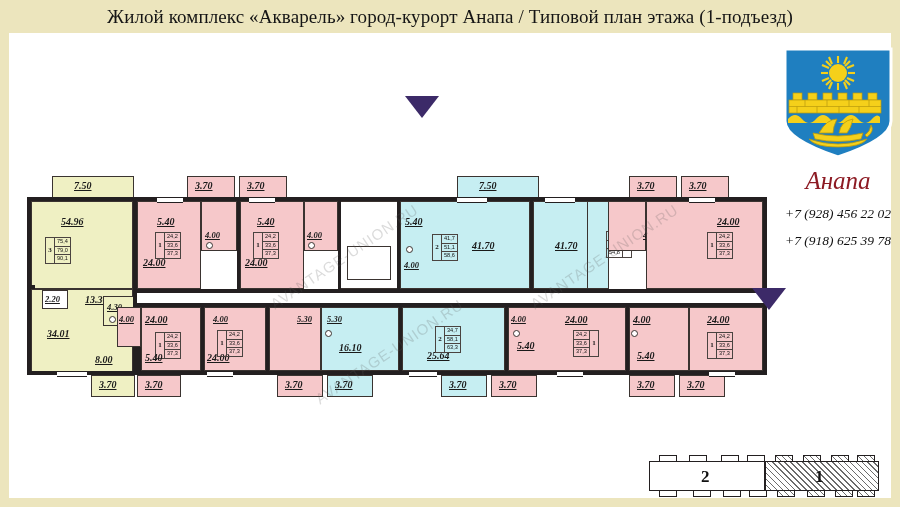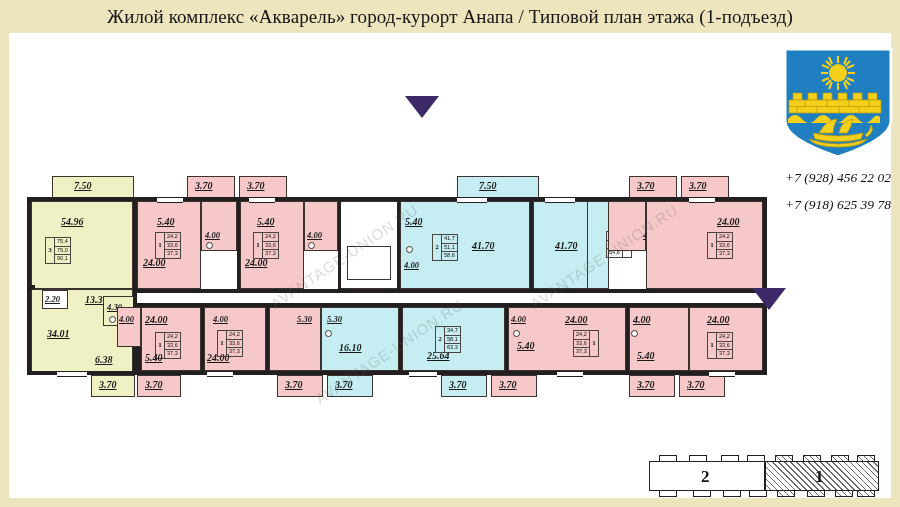--- a/index.html
+++ b/index.html
@@ -171,20 +171,21 @@
 
           <g fill="#f5d01a" stroke="#b89a0e" stroke-width="0.8">
             <path d="M26 92 q29 10 58 0 q-6 8 -29 8 q-23 0 -29 -8 Z"></path>
             <path d="M30 86 q25 6 50 0 l-2 6 q-23 5 -46 0 Z"></path>
             <path d="M36 86 q8 -14 18 -14 q-4 8 -4 14 Z"></path>
             <path d="M56 86 q2 -12 14 -14 q-2 9 -6 14 Z"></path>
             <path d="M84 90 q8 -6 4 -12 q-1 7 -6 10 Z"></path>
           </g>
         </svg>
       </div>
+      <div id="crestname">Анапа</div>
       <div class="phone">+7 (928) 456 22 02</div>
       <div class="phone">+7 (918) 625 39 78</div>
     </div>
 
     <div class="tri" style="left:396px;top:63px;"></div>
 
     <div id="plan">
 
       <div class="balc b-yellow" style="left:35px;top:8px;width:82px;height:22px;"></div>
       <div class="area" style="left:57px;top:12px;">7.50</div>
@@ -215,21 +216,21 @@
           <span>79,0</span>
           <span>90,1</span>
         </div>
       </div>
 
       <div class="room r-yellow" style="left:14px;top:121px;width:102px;height:86px;"></div>
       <div class="wc" style="left:25px;top:122px;width:26px;height:19px;"></div>
       <div class="area sm" style="left:28px;top:126px;">2.20</div>
       <div class="area" style="left:68px;top:126px;">13.30</div>
       <div class="area" style="left:30px;top:160px;">34.01</div>
-      <div class="area" style="left:78px;top:186px;">6.38</div>
+      <div class="area" style="left:78px;top:186px;">8.00</div>
       <div class="wall" style="left:14px;top:117px;width:4px;height:4px;"></div>
       <div class="wall" style="left:10px;top:203px;width:112px;height:4px;"></div>
       <div class="wall" style="left:10px;top:121px;width:4px;height:86px;"></div>
 
       <div class="room r-yellow" style="left:86px;top:128px;width:32px;height:30px;"></div>
       <div class="area sm" style="left:90px;top:134px;">4.30</div>
       <div class="fixture" style="left:92px;top:148px;width:7px;height:7px;"></div>
 
       <div class="wall" style="left:116px;top:33px;width:4px;height:174px;"></div>
 

